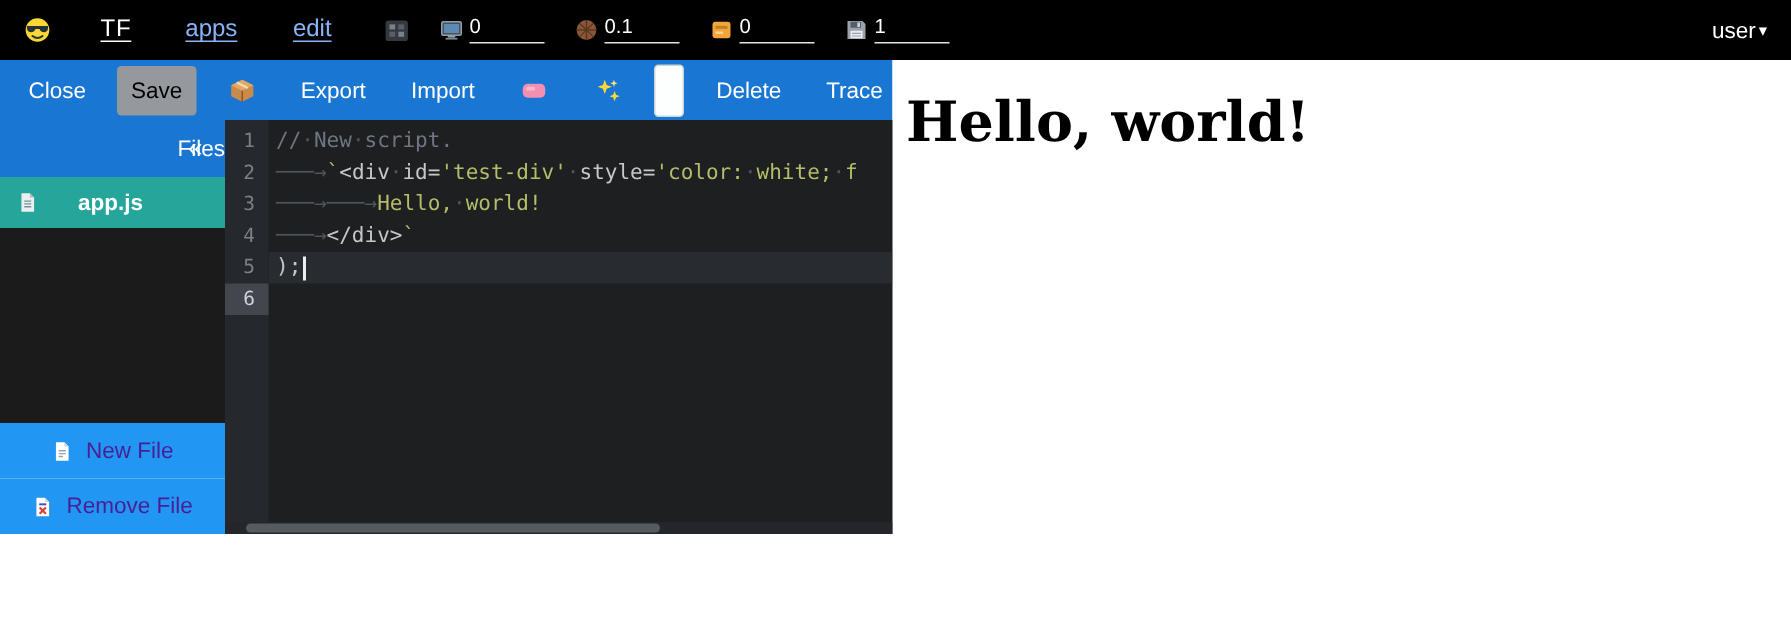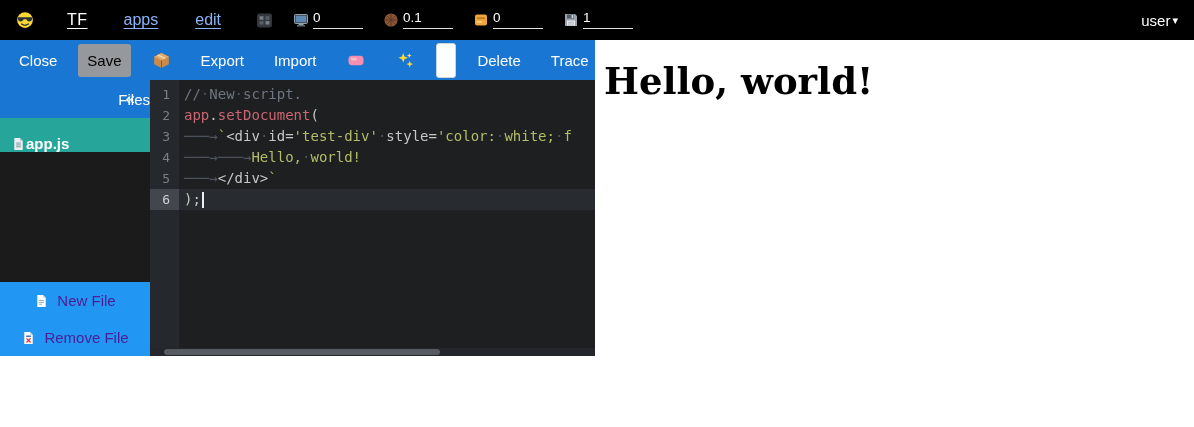--- a/index.html
+++ b/index.html
@@ -31,21 +31,21 @@
   .toolbar { height:40px; background:#1976d2; display:flex; align-items:center; padding-left:10px; gap:12px; flex-shrink:0; }
   .tb { background:transparent; border:none; color:#fff; font-family:"Liberation Sans", sans-serif; font-size:15px; padding:8px 9px; cursor:pointer; border-radius:3px; display:flex; align-items:center; }
   .tb.active { background:#95999d; color:#000000; }
   .blank-btn { width:33px; height:35px; background:#fdfefe; border:1px solid #cdd5db; }
 
   
   .panel-body { display:flex; height:347px; }
   .sidebar { width:150px; display:flex; flex-direction:column; flex-shrink:0; }
   .files-header { height:38px; background:#1976d2; color:#fff; font-size:15px; display:flex; align-items:center; justify-content:flex-end; position:relative; flex-shrink:0; }
   .collapse { position:absolute; right:15px; top:50%; transform:translateY(-50%); font-size:17px; cursor:pointer; }
-  .file-row { height:34px; background:#26a69a; color:#fff; font-size:15px; font-weight:bold; display:flex; align-items:flex-end; gap:0; padding-left:11px; cursor:pointer; flex-shrink:0; }
+  .file-row { height:34px; background:#26a69a; color:#fff; font-size:15px; font-weight:bold; display:flex; align-items:center; gap:26px; padding-left:11px; cursor:pointer; flex-shrink:0; }
   .file-list { flex:1; background:#1b1b1b; }
   .action-row { height:37px; background:#2196f3; color:#4c1d95; font-size:15px; display:flex; align-items:center; justify-content:center; gap:8px; cursor:pointer; flex-shrink:0; }
 
   
   .editor { flex:1; background:#1d1f21; display:flex; position:relative; overflow:hidden;
             font-family:"DejaVu Sans Mono", monospace; font-size:14px; }
   .gutter { width:29px; background:#25282c; padding-top:4px; flex-shrink:0; }
   .gut-cell { height:21px; line-height:21px; text-align:right; padding-right:9px; color:#7b8087; font-size:13px; }
   .gut-cell.active { background:#43474d; color:#ced3d9; }
   .code-col { flex:1; padding-top:4px; overflow:hidden; }
@@ -226,23 +226,20 @@
           <div class="gut-cell">3</div>
           <div class="gut-cell">4</div>
           <div class="gut-cell">5</div>
           <div class="gut-cell active">6</div>
         </div>
         <div class="code-col">
           <div class="code-line">
             <span class="c">//</span><span class="w">·</span><span class="c">New</span><span class="w">·</span><span class="c">script.</span>
           </div>
           <div class="code-line">
-            <span class="r">app</span><span class="p">.</span><span class="r">setDocument</span><span class="p">(</span>
-          </div>
-          <div class="code-line">
             <span class="w">───→</span><span class="s">`</span><span class="p">&lt;div</span><span class="w">·</span><span class="p">id=</span><span class="s">'test-div'</span><span class="w">·</span><span class="p">style=</span><span class="s">'color:</span><span class="w">·</span><span class="s">white;</span><span class="w">·</span><span class="s">f</span>
           </div>
           <div class="code-line">
             <span class="w">───→</span><span class="w">───→</span><span class="s">Hello,</span><span class="w">·</span><span class="s">world!</span>
           </div>
           <div class="code-line">
             <span class="w">───→</span><span class="p">&lt;/div&gt;</span><span class="s">`</span>
           </div>
           <div class="code-line active">
             <span class="p">);</span><span class="cursor"></span>

